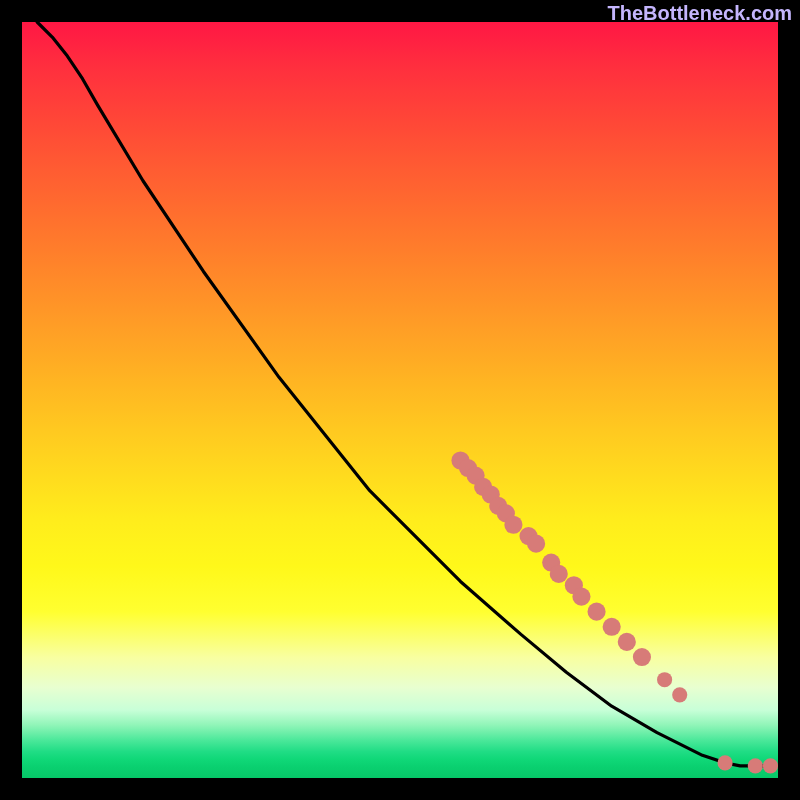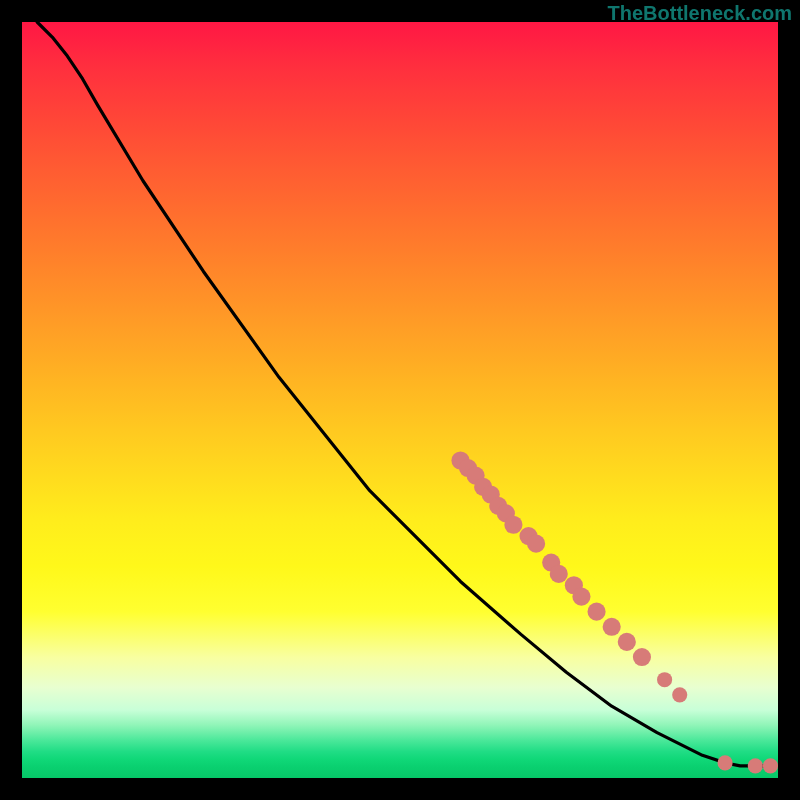--- a/index.html
+++ b/index.html
@@ -67,21 +67,21 @@
   .pt {
     stroke: none;
   }
   .watermark {
     position: absolute;
     top: 2px;
     right: 8px;
     font-family: Arial, Helvetica, sans-serif;
     font-size: 20px;
     font-weight: bold;
-    color: #0f766e;
+    color: #c4b5fd;
     letter-spacing: 0px;
   }
 </style>
 </head>
 <body>
 
 <div class="stage">
   <div class="plot-area"></div>
 
   <svg class="overlay-svg" viewBox="0 0 100 100" preserveAspectRatio="none">

